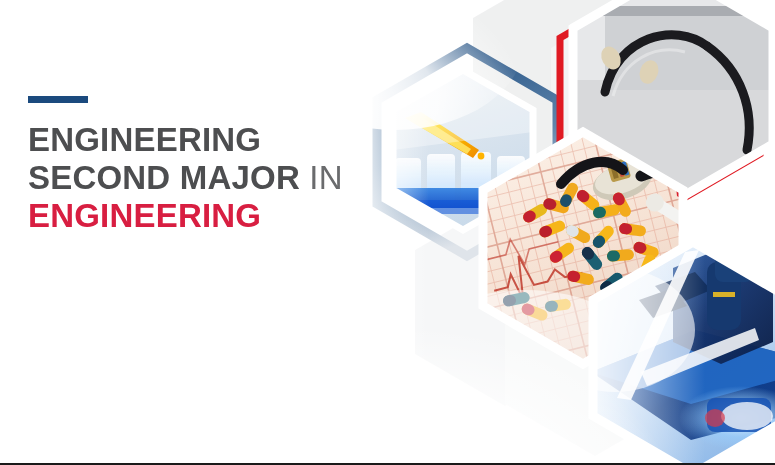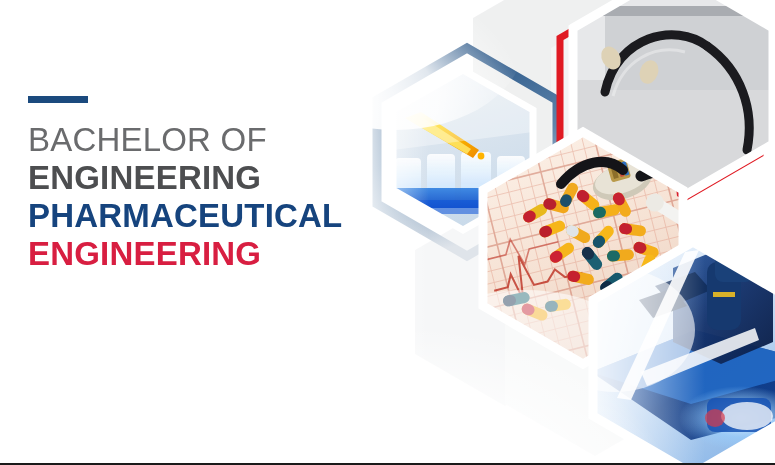--- a/index.html
+++ b/index.html
@@ -423,20 +423,19 @@
       <ellipse cx="130" cy="420" rx="190" ry="120" fill="url(#whiteFadeBL)"></ellipse>
       <ellipse cx="40" cy="40" rx="130" ry="90" fill="url(#whiteFadeBL)"></ellipse>
     </svg>
   </div>
 
   <div class="text-panel">
 
     <div class="accent-bar"></div>
 
     <div class="headline">
-      <span class="ln lt">BACHELOR OF</span>
       <span class="ln b">ENGINEERING</span>
-      <span class="ln ln-pharma">PHARMACEUTICAL</span>
+      <span class="ln"><span class="b">SECOND MAJOR</span><span class="lt"> IN</span></span>
       <span class="ln ln-eng-red">ENGINEERING</span>
     </div>
   </div>
 
 </div>
 
 </body></html>

